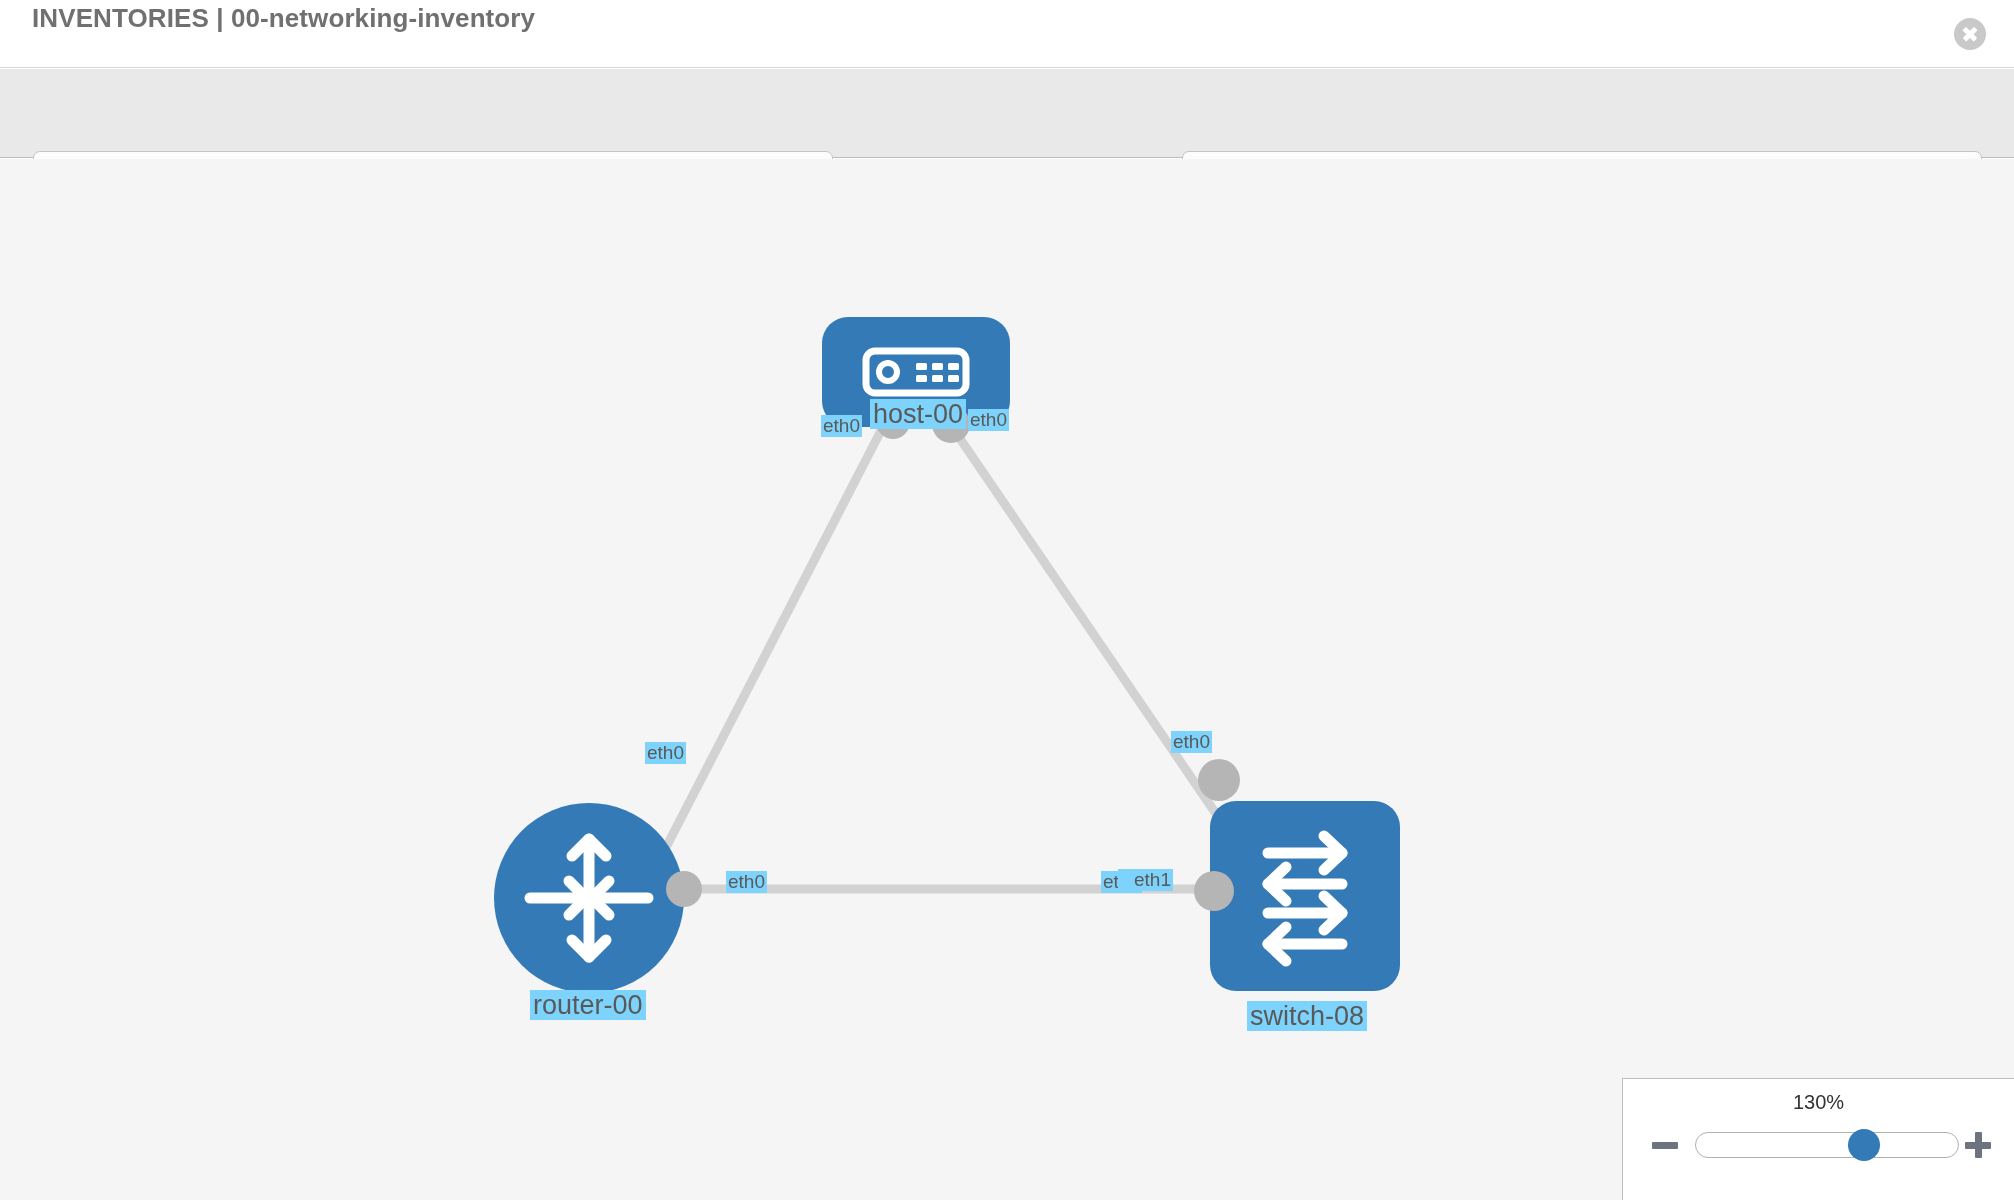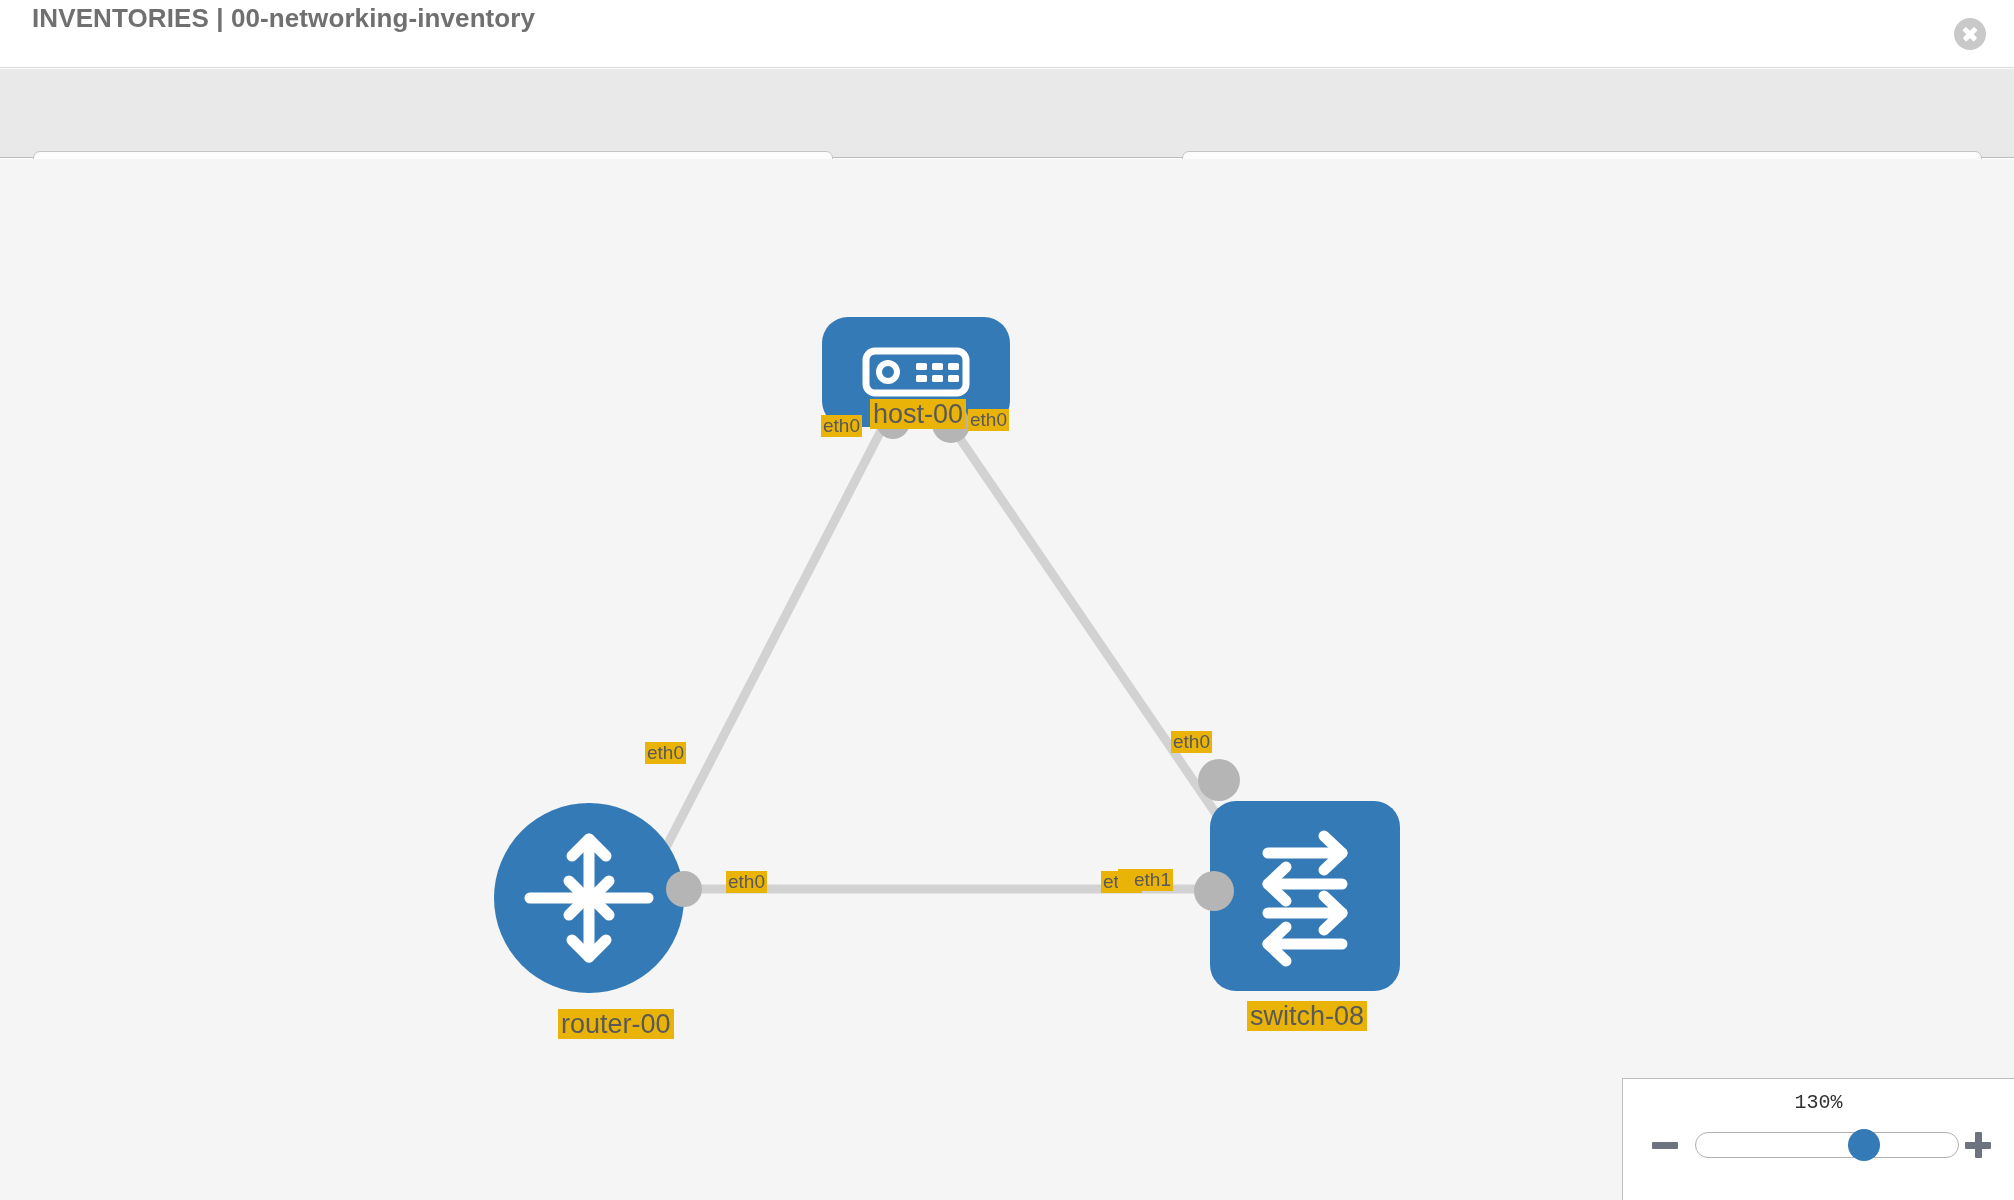--- a/index.html
+++ b/index.html
@@ -152,41 +152,40 @@
   .nub {
     position: absolute;
     background: #b5b5b5;
     border-radius: 50%;
     z-index: 1;
   }
 
   
   .lbl {
     position: absolute;
-    background: #eab308;
+    background: #7dd3fc;
     color: #595959;
     white-space: nowrap;
     line-height: 1.05;
     z-index: 3;
   }
   .lbl-port { font-size: 19px; padding: 1px 2px; }
   .lbl-node { font-size: 27px; padding: 1px 3px; }
 
   
   .zoom-panel {
     position: absolute;
     left: 1622px;
     top: 1078px;
     width: 392px;
     height: 122px;
     background: #ffffff;
     border: 1px solid #bdbdbd;
     border-right: none;
     border-bottom: none;
-    font-family: Liberation Mono, monospace;
   }
   .zoom-value {
     position: absolute;
     top: 12px;
     left: 0; right: 0;
     text-align: center;
     font-size: 20px;
     color: #333333;
   }
   .zoom-minus, .zoom-plus {
@@ -335,21 +334,21 @@
           <line x1="132" y1="143" x2="58" y2="143"></line>
           <polyline points="76,126 58,143 76,160"></polyline>
         </g>
       </svg>
     </div>
 
     <div class="lbl lbl-port" style="left:821px; top:256px;">eth0</div>
     <div class="lbl lbl-port" style="left:968px; top:250px;">eth0</div>
 
     <div class="lbl lbl-node" style="left:870px; top:240px;">host-00</div>
-    <div class="lbl lbl-node" style="left:530px; top:850px;margin-left:28px;">router-00</div>
+    <div class="lbl lbl-node" style="left:530px; top:831px;">router-00</div>
     <div class="lbl lbl-node" style="left:1247px; top:842px;">switch-08</div>
 
     <div class="lbl lbl-port" style="left:645px; top:583px;">eth0</div>
     <div class="lbl lbl-port" style="left:1171px; top:572px;">eth0</div>
 
     <div class="lbl lbl-port" style="left:726px; top:712px;">eth0</div>
     <div class="lbl lbl-port" style="left:1101px; top:712px;">eth0</div>
     <div class="lbl lbl-port" style="left:1118px; top:710px;padding-left:16px;">eth1</div>
   </div>
 

